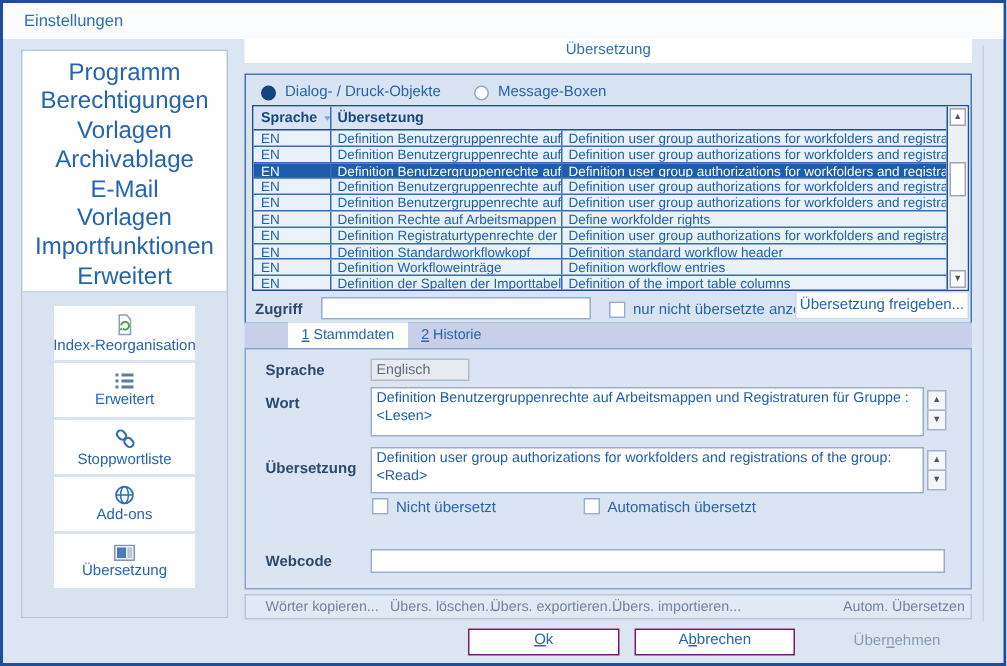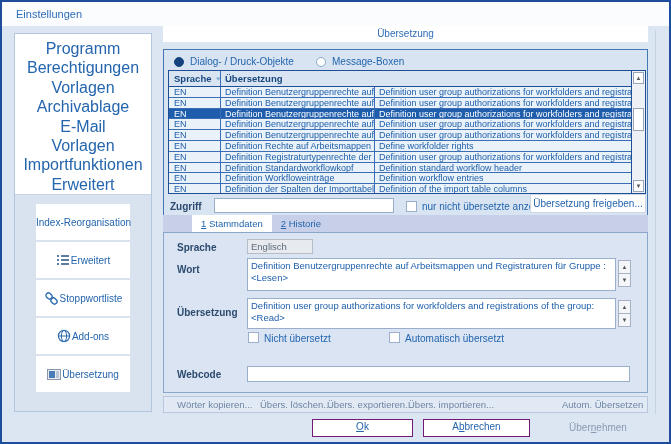--- a/index.html
+++ b/index.html
@@ -7,21 +7,21 @@
   body{font-family:"Liberation Sans",sans-serif}
   #window{position:relative;width:671px;height:444px;border:2px solid #1d4d9c;background:#dce6f2;overflow:hidden}
   .titlebar{position:absolute;left:0;top:0;width:667px;height:24px;background:#fbfcfe;color:#2e6db8;font-size:11px;line-height:24px;padding-left:14px}
   .edge-line{position:absolute;left:653px;top:28px;width:1px;height:384px;background:#c5d2e2}
 
   
   .sidebar{position:absolute;left:12px;top:31px;width:138px;height:379px;background:#fff;border:1px solid #b3c6dd}
   .nav{padding-top:5px}
   .nav-item{height:19.4px;line-height:19.4px;text-align:center;color:#2465ae;font-size:16px;white-space:nowrap;cursor:default}
   .side-lower{position:absolute;left:0;top:160px;width:136px;height:217px;background:#d9e3f0;border-top:1px solid #c6d4e4;padding-top:9px}
-  .card{width:94px;height:36px;margin:0 auto 2px;background:#fff;display:flex;flex-direction:row;align-items:center;justify-content:center;gap:1px}
+  .card{width:94px;height:36px;margin:0 auto 2px;background:#fff;display:flex;flex-direction:column;align-items:center;justify-content:center;gap:1px}
   .card .lbl{font-size:10px;color:#2465ae;white-space:nowrap}
 
   
   .mainhdr{position:absolute;left:161px;top:24px;width:485px;height:16px;background:#fff;color:#2e6db8;font-size:10px;line-height:16px;text-align:center}
   .group{position:absolute;left:161px;top:47px;width:485px;height:167px;border:1px solid #4577b5;background:#d9e4f2}
   .radio{position:absolute;top:6px;display:flex;align-items:center;gap:6px}
   .rdot{width:10px;height:10px;border-radius:50%;background:#fff;border:1px solid #8fa8c6;flex:0 0 auto}
   .rdot.sel{background:#16427e;border-color:#16427e}
   .rlbl{font-size:10px;color:#2465ae;white-space:nowrap}
 

